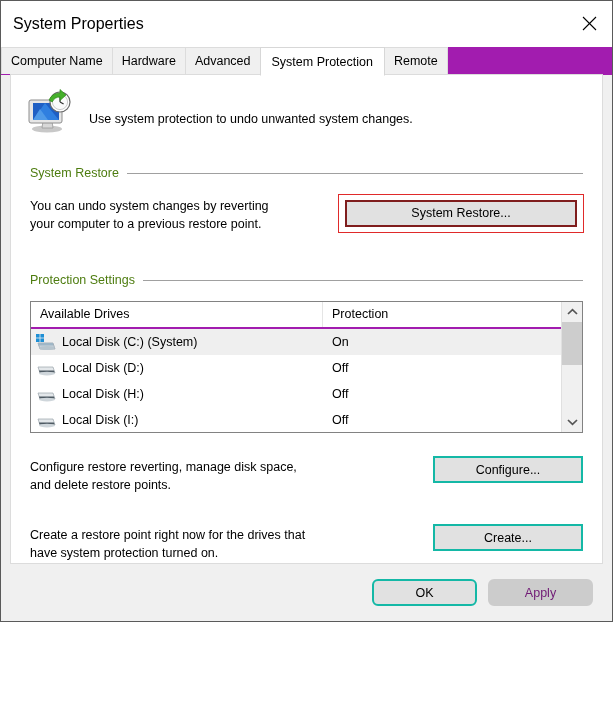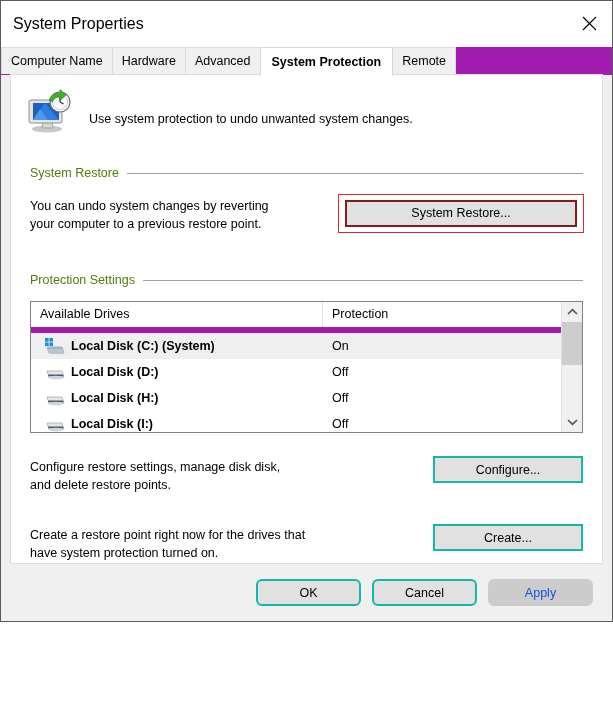--- a/index.html
+++ b/index.html
@@ -84,21 +84,20 @@
   }
   .tab.active {
     background: #ffffff;
     border: 1px solid #d7d7d7;
     border-bottom: 1px solid #ffffff;
     height: 29px;
     margin-bottom: -1px;
     position: relative;
     z-index: 3;
     padding: 0 11px;
-    font-weight: bold;
   }
 
   
   .tabpage {
     background: #ffffff;
     border: 1px solid #dcdcdc;
     margin: 0 9px 0 9px;
     flex: 1 1 auto;
     position: relative;
     box-sizing: border-box;
@@ -170,21 +169,21 @@
     text-align: center;
     box-sizing: border-box;
     cursor: default;
     padding: 0;
   }
   .btn.focused {
     border: 2px solid #7f1d1d;
     line-height: 23px;
   }
   .btn.disabled {
-    color: #1d4ed8;
+    color: #701a75;
     background: #cccccc;
     border-color: #cccccc;
   }
 
   
   .annot-red {
     border: 1.5px solid #e02a2a;
     padding: 5px 6px;
     box-sizing: border-box;
     display: inline-block;
@@ -201,21 +200,21 @@
   }
   .list-main {
     flex: 1 1 auto;
     position: relative;
     overflow: hidden;
   }
   .list-head {
     display: flex;
     height: 25px;
     align-items: center;
-    border-bottom: 6px solid #a21caf;
+    border-bottom: 2px solid #a21caf;
     background: #ffffff;
   }
   .list-head .col {
     font-size: 12.5px;
     padding-left: 9px;
     box-sizing: border-box;
     height: 25px;
     line-height: 25px;
   }
   .col-drive { width: 292px; border-right: 1px solid #e5e5e5; }
@@ -225,24 +224,23 @@
     display: flex;
     align-items: center;
     height: 26px;
   }
   .list-row.selected { background: #efefef; }
   .list-row .cell-drive {
     width: 292px;
     display: flex;
     align-items: center;
     box-sizing: border-box;
-    padding-left: 13px;
+    padding-left: 4px;
     font-size: 12.5px;
     white-space: nowrap;
-    font-weight: bold;
   }
   .list-row .cell-prot {
     flex: 1 1 auto;
     padding-left: 9px;
     font-size: 12.5px;
   }
   .drive-ico { width: 22px; height: 18px; flex: none; margin-right: 5px; }
 
   
   .vscroll {
@@ -442,38 +440,37 @@
             <div class="vs-arrow">
               <svg width="11" height="8" viewBox="0 0 11 8" aria-hidden="true">
                 <polyline points="1,2 5.5,6.4 10,2" fill="none" stroke="#555" stroke-width="1.7"></polyline>
               </svg>
             </div>
           </div>
         </div>
 
         <div class="row2" style="margin-top:22px;">
           <div class="desc">
-            <div>Configure restore settings, manage disk disk,</div>
+            <div>Configure restore reverting, manage disk space,</div>
             <div>and delete restore points.</div>
           </div>
           <button class="btn" style="width:150px; margin-top:1px;">Configure...</button>
         </div>
 
         <div class="row2" style="margin-top:29px;">
           <div class="desc">
             <div>Create a restore point right now for the drives that</div>
             <div>have system protection turned on.</div>
           </div>
           <button class="btn" style="width:150px; margin-top:1px;">Create...</button>
         </div>
 
       </div>
     </div>
 
   </div>
 
   <div class="bottombar">
     <button class="btn">OK</button>
-    <button class="btn">Cancel</button>
     <button class="btn disabled">Apply</button>
   </div>
 
 </div>
 
 </body></html>

